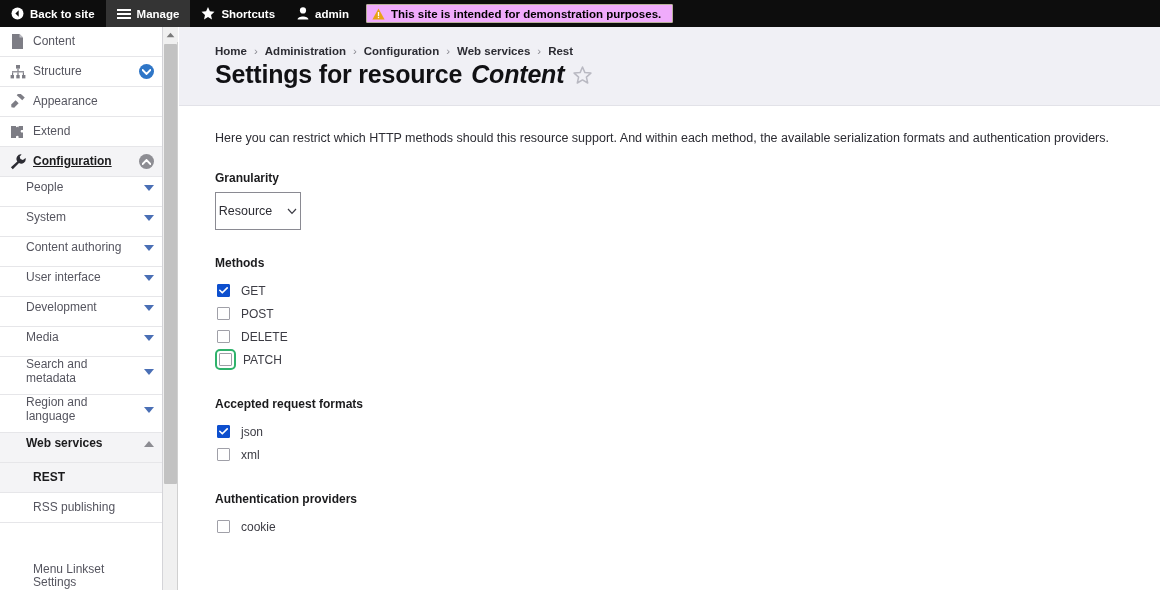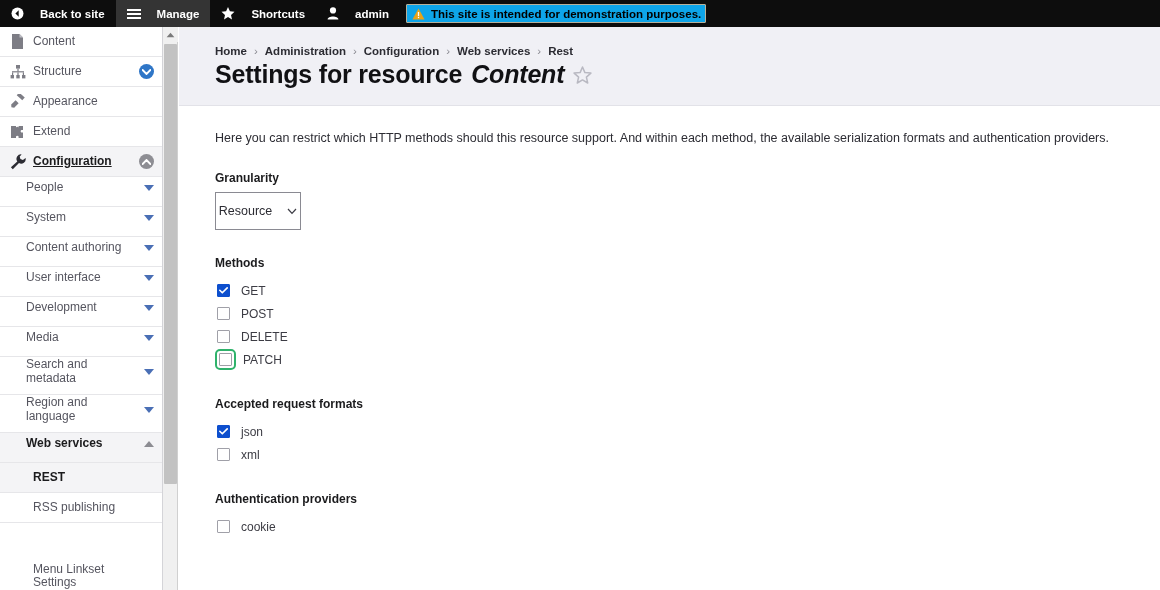--- a/index.html
+++ b/index.html
@@ -12,32 +12,32 @@
   
   #admin-toolbar {
     position: absolute; top: 0; left: 0;
     width: 1160px; height: 27px;
     background: #0d0d0d;
     display: flex; align-items: stretch;
     font-size: 11.5px; font-weight: bold;
     color: #ffffff;
   }
   .tb-item {
-    display: flex; align-items: center; gap: 16px;
+    display: flex; align-items: center; gap: 6px;
     padding: 0 11px; height: 27px; white-space: nowrap;
     color: #fff; cursor: pointer;
   }
   .tb-item.active { background: #343434; }
   .tb-ico { display: inline-flex; align-items: center; justify-content: center; }
 
   .warn-banner {
     display: flex; align-items: center; gap: 6px;
-    background: #0ea5e9; color: #000;
+    background: #f0abfc; color: #000;
     border: 1px solid #b8b19a;
-    height: 19px; margin: 4px 0 0 6px; padding: 0 4px 0 5px;
+    height: 19px; margin: 4px 0 0 6px; padding: 0 11px 0 5px;
     font-size: 11.5px; font-weight: bold;
     border-radius: 1px; white-space: nowrap;
   }
 
   
   #sidebar {
     position: absolute; top: 27px; left: 0;
     width: 163px; height: 563px;
     background: #ffffff;
     border-right: 1px solid #d4d4d8;

